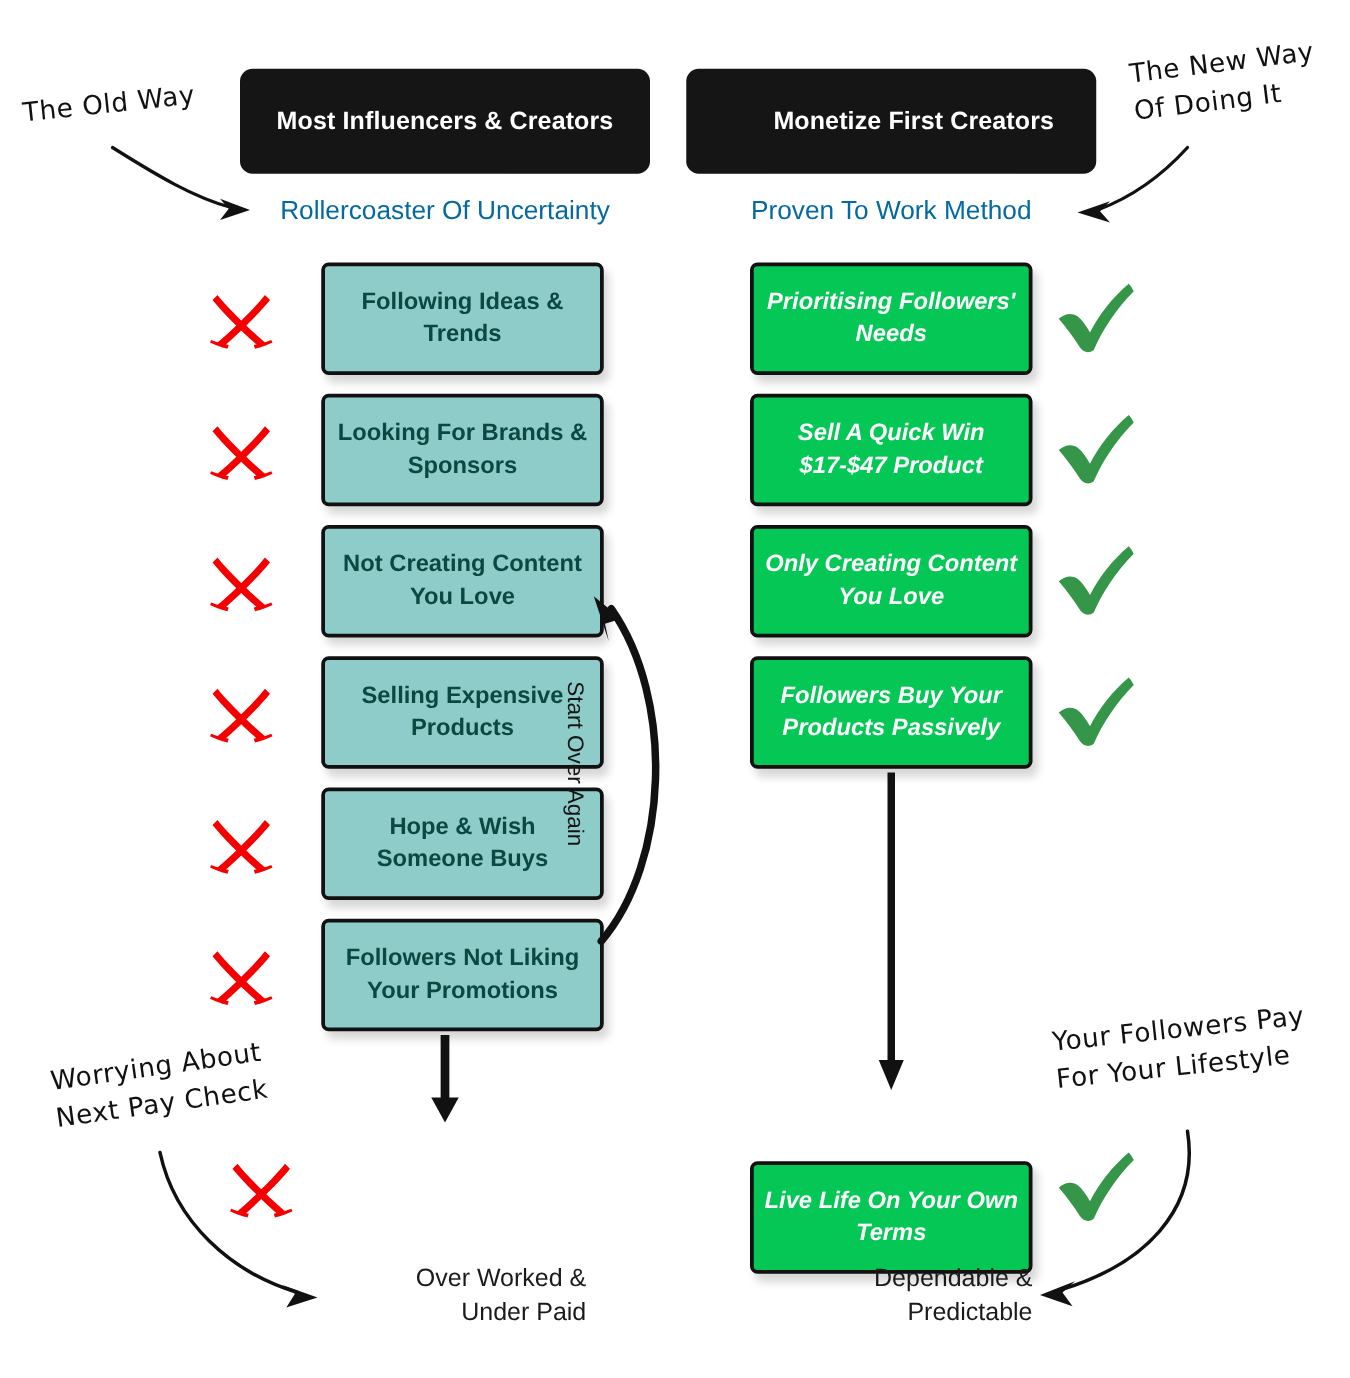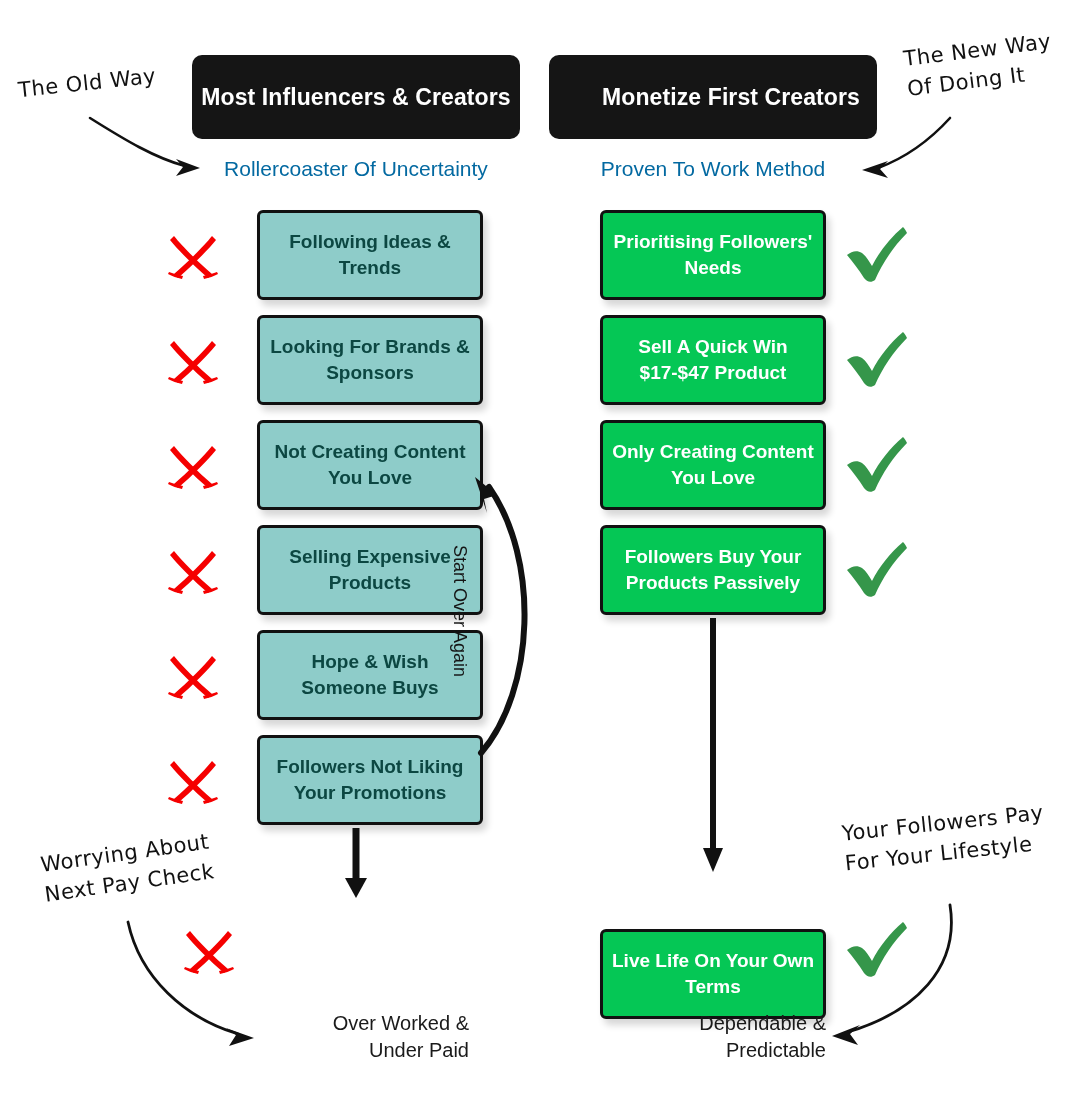--- a/index.html
+++ b/index.html
@@ -11,21 +11,21 @@
   }
   #stage { position: relative; width: 1080px; height: 1102px; }
 
   
   .header-pill {
     position: absolute;
     background: #151515;
     border-radius: 10px;
     color: #ffffff;
     font-weight: bold;
-    font-size: 23px;
+    font-size: 20px;
     letter-spacing: .1px;
     display: flex; align-items: center; justify-content: center;
     text-align: center;
   }
   #hdr-left  { left: 192px; top: 55px;  width: 328px; height: 84px; }
   #hdr-right { left: 549px; top: 55px;  width: 328px; height: 84px; padding-left: 36px; }
 
   .subtitle {
     position: absolute;
     font-size: 21px;
@@ -46,21 +46,21 @@
     font-weight: bold;
     font-size: 19px;
     line-height: 1.35;
     box-shadow: 4px 6px 7px rgba(0,0,0,.16);
     padding: 4px 8px;
   }
   .box.teal  { background: #8ECCC9; color: #0C4742; }
   .box.green { background: #05C755; color: #ffffff; }
 
   .col-left  { left: 257px; width: 226px; }
-  .col-right { left: 600px; width: 226px; }
+  .col-right { left: 600px; width: 226px; font-style: italic; }
   .h-row { height: 90px; }
 
   
   .mark { position: absolute; width: 62px; height: 62px; }
   .mark svg { width: 100%; height: 100%; display: block; }
 
   
   .note {
     position: absolute;
     font-family: "DejaVu Sans", sans-serif;

